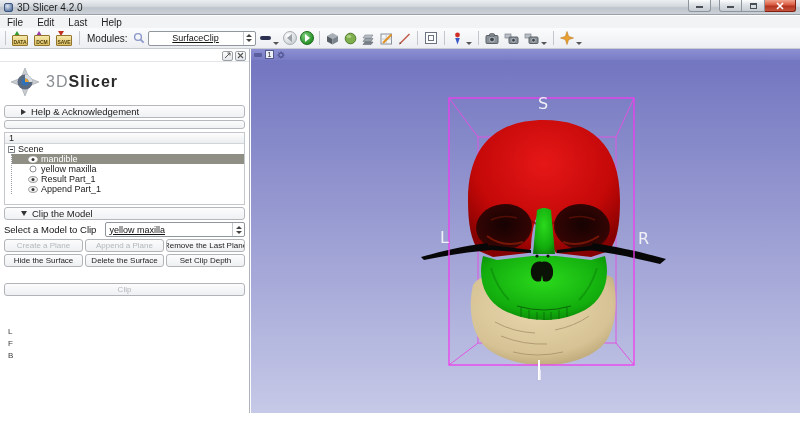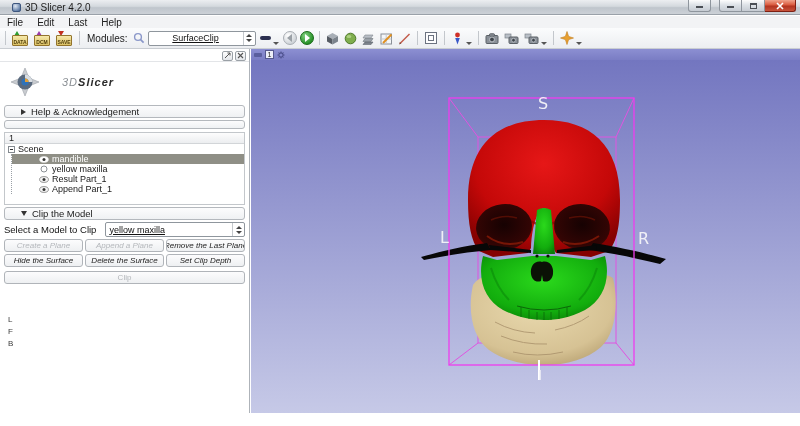--- a/index.html
+++ b/index.html
@@ -8,21 +8,21 @@
     font-family: "Liberation Sans", "DejaVu Sans", sans-serif;
     background: #ffffff; position: relative; overflow: hidden;
     -webkit-font-smoothing: antialiased;
   }
 
   
   .titlebar {
     position: absolute; left:0; top:0; width:800px; height:15px;
     background: linear-gradient(180deg,#eceef1 0%,#d4d9de 45%,#bfc5cc 55%,#ccd1d7 100%);
     border-bottom: 1px solid #9aa1a9;
-    display:flex; align-items:center; padding:0 12px;
+    display:flex; align-items:center; padding:0 4px;
   }
   .app-icon { width:9px; height:9px; border-radius:2px; margin-right:4px;
     background: radial-gradient(circle at 35% 30%, #dfe7f2, #6b86ad 70%, #44608a);
     border:1px solid #3d567e; }
   .title-text { font-size:10px; color:#1c1c1c; }
   .win-btns { position:absolute; right:4px; top:0; display:flex; gap:8px; }
   .wb-group { display:flex; }
   .wb { width:23px; height:12px; border:1px solid #8e959d; border-top:none;
     background: linear-gradient(#fdfdfd,#dde2e7 45%,#c6ccd3);
     border-radius:0 0 3px 3px; display:flex; align-items:center; justify-content:center; }
@@ -73,49 +73,49 @@
   .chev-r { width:0; height:0; border-top:4px solid transparent; border-bottom:4px solid transparent; border-left:5px solid #ffffff; margin-left:1px; }
 
   
   .panel { position:absolute; left:0; top:49px; width:250px; height:364px;
     background:#ffffff; border-right:1px solid #aeb3b9; }
   .panel-header { height:13px; display:flex; justify-content:flex-end; align-items:center;
     gap:2px; padding:1px 3px 0 0; border-bottom:1px solid #e3e5e8; }
   .mini-btn { width:11px; height:10px; border:1px solid #9aa0a6; border-radius:2px;
     background: linear-gradient(#fefefe,#e2e5e9); display:flex; align-items:center; justify-content:center; }
   .logo-row { height:40px; display:flex; align-items:center; padding-left:10px; }
-  .logo-text { font-size:11px; letter-spacing:1px; margin-left:22px; color:#8a8f94;font-style:italic; }
+  .logo-text { font-size:16px; letter-spacing:1px; margin-left:6px; color:#8a8f94; }
   .logo-text b { color:#2b2b2b; font-weight:bold; }
   .bar { margin:0 4px; height:13px; border:1px solid #b4b8bd; border-radius:3px;
     background: linear-gradient(#fcfcfd,#eff1f3); display:flex; align-items:center;
     padding:0 16px; font-size:9.5px; color:#1a1a1a; }
   .bar.mt3 { margin-top:3px; } .bar.mt2 { margin-top:2px; }
   .bar.empty { height:9px; margin-top:2px; }
   .tri-right { width:0; height:0; border-top:3.5px solid transparent; border-bottom:3.5px solid transparent; border-left:5px solid #333; margin-right:5px; }
   .tri-dn { width:0; height:0; border-left:3.5px solid transparent; border-right:3.5px solid transparent; border-top:5px solid #333; margin-right:5px; }
 
   .tree { margin:3px 4px 0 4px; height:73px; border:1px solid #c3c7cb; background:#fff; overflow:hidden; }
   .tree-header { height:11px; background: linear-gradient(#fdfdfd,#eceef0);
     border-bottom:1px solid #d2d5d8; font-size:9px; color:#222; padding-left:4px; display:flex; align-items:center; }
   .tree-row { height:10px; display:flex; align-items:center; font-size:9px; color:#1a1a1a; }
   .tree-row.root { padding-left:3px; }
   .expander { width:7px; height:7px; border:1px solid #848a90; background:#fff;
     display:flex; align-items:center; justify-content:center; margin-right:3px; flex:none; }
   .expander::after { content:""; width:3px; height:1px; background:#333; }
   .tree-children { border-left:1px dotted #9aa0a6; margin-left:6px; }
-  .tree-row.child { padding-left:26px; }
+  .tree-row.child { padding-left:15px; }
   .tree-row.selected { background:#8f8f86; color:#ffffff; }
   .row-icon { width:11px; height:8px; margin-right:3px; flex:none; display:flex; align-items:center; justify-content:center; }
 
   .select-row { margin:2px 4px 0 4px; height:15px; display:flex; align-items:center; }
   .select-row .lbl { font-size:9.5px; color:#111; margin-right:9px; white-space:nowrap; }
   .combo.wide { flex:1; width:auto; }
   .combo.wide .val { text-align:left; padding-left:3px; }
 
-  .btn-grid { margin:2px 4px 4px 4px; display:grid; grid-template-columns:1fr 1fr 1fr; gap:2px;font-style:italic; }
+  .btn-grid { margin:2px 4px 16px 4px; display:grid; grid-template-columns:1fr 1fr 1fr; gap:2px; }
   .pbtn { height:13px; border:1px solid #b0b4b9; border-radius:3px;
     background: linear-gradient(#fcfcfd,#eef0f2); font-size:8px; color:#222;
     display:flex; align-items:center; justify-content:center; white-space:nowrap; overflow:hidden; }
   .pbtn.disabled { color:#b4b7bb; }
   .pbtn.full { margin:2px 4px 0 4px; }
 
   .probe-bar { margin-top:53px; }
   .lfb { margin:30px 0 0 8px; font-size:8px; color:#3a3a3a; line-height:12px; }
 
   

